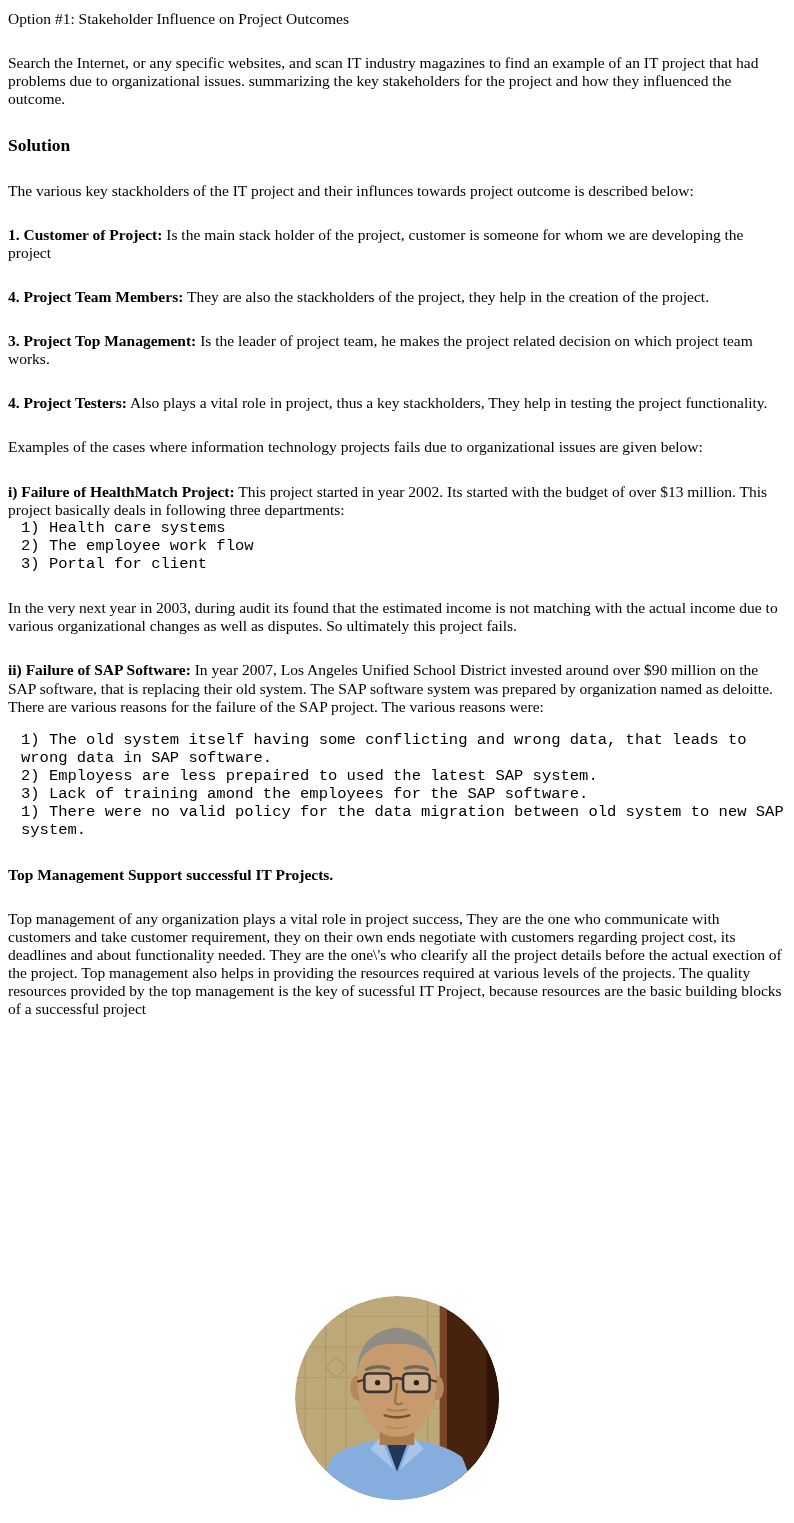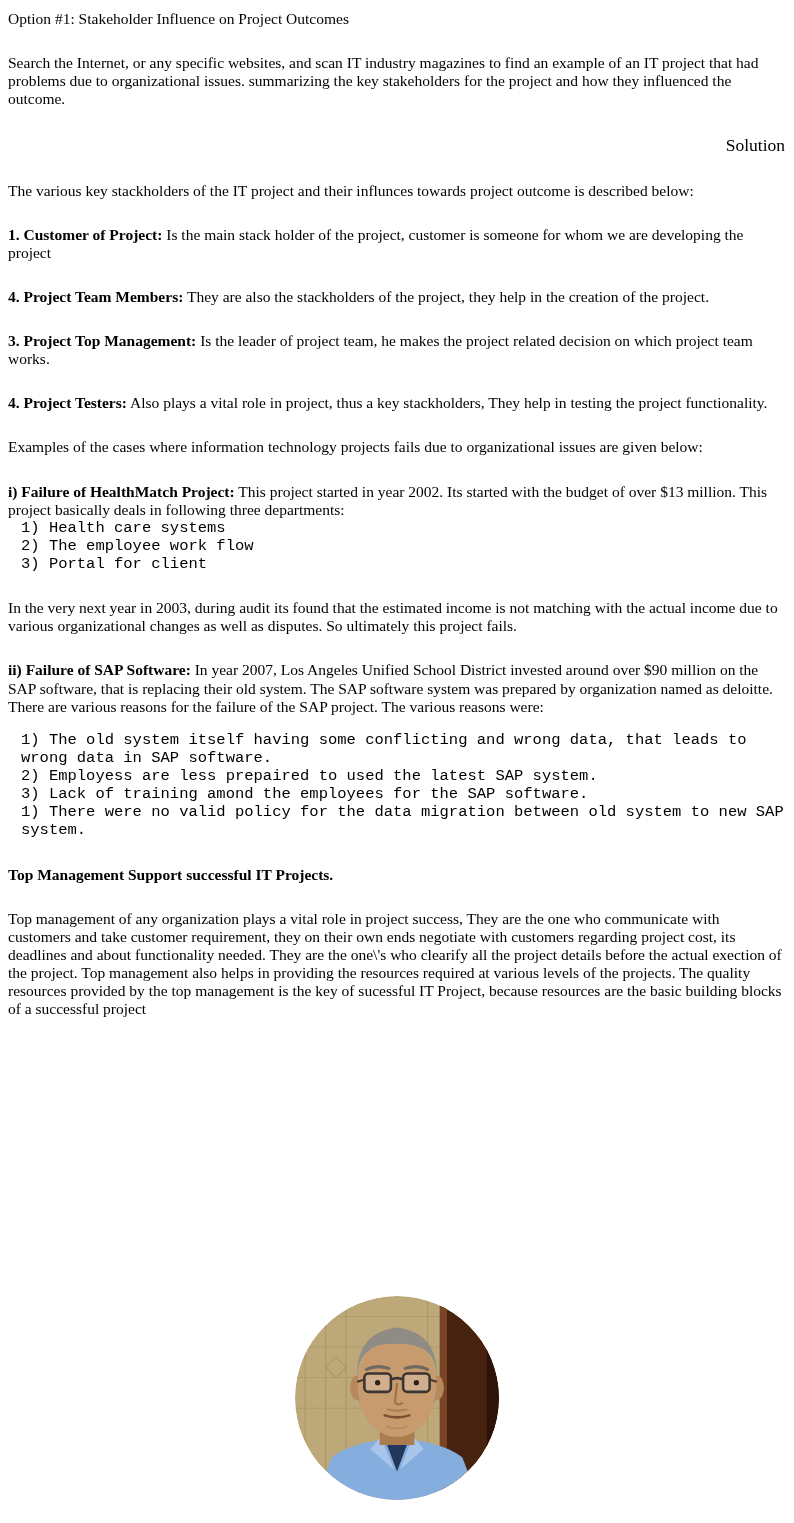--- a/index.html
+++ b/index.html
@@ -10,23 +10,22 @@
     background: #ffffff;
     color: #000000;
     font-family: "Liberation Serif", "DejaVu Serif", serif;
     font-size: 15.5px;
   }
   .doc { padding: 2px 9px 0 8px; }
   .doc p { margin: 26px 0; line-height: 1.17; }
   p.title { margin-top: 8px; }
   h3.solution {
     font-size: 17.5px;
-    font-weight: normal;
+    font-weight: bold;
     margin: 20px 0 18px;
-    text-align: right;
   }
   .no-bottom { margin-bottom: 0 !important; }
   .sublist {
     padding-left: 13px;
     margin: 0 0 15px 0;
     line-height: 1.17;
     font-family: Liberation Mono, monospace;
   }
   .sublist.spaced { margin-top: 15px; }
   .sub-item { line-height: 1.17; }

